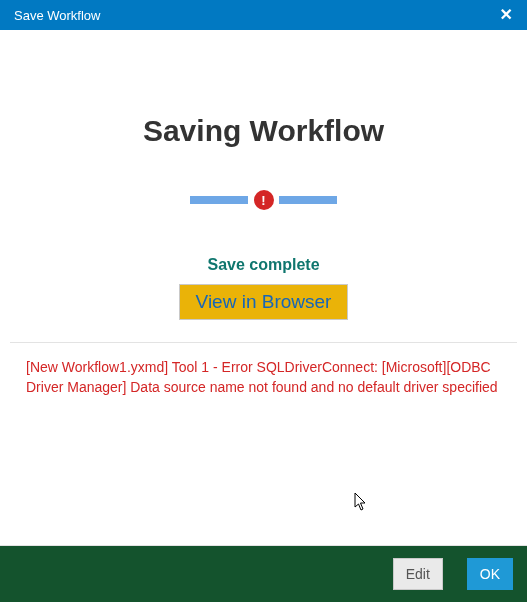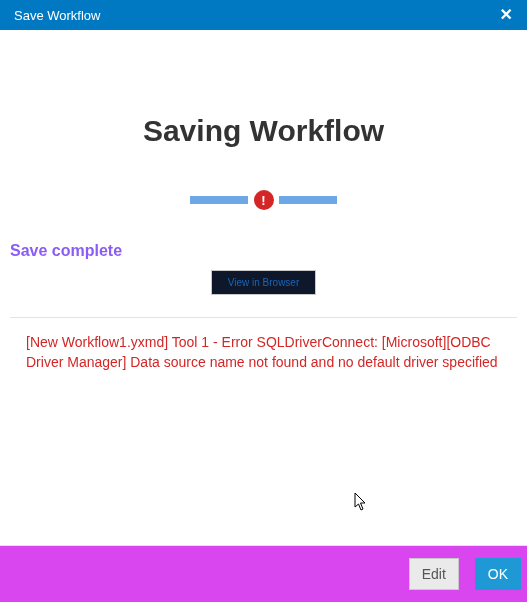--- a/index.html
+++ b/index.html
@@ -71,35 +71,36 @@
     background: #d42626;
     color: #ffffff;
     display: flex;
     align-items: center;
     justify-content: center;
     font-size: 13px;
     font-weight: bold;
     box-shadow: 0 0 0 2px #ffffff;
   }
   .status-line {
+    text-align: center;
     font-weight: 700;
-    color: #8b5cf6;
+    color: #0f766e;
     font-size: 16px;
-    margin-top: 38px;
+    margin-top: 52px;
   }
   .view-btn-wrap {
     text-align: center;
     margin-top: 10px;
   }
   .view-btn {
     display: inline-block;
     border: 1px solid #c9c9c9;
-    background: #0f172a;
+    background: #eab308;
     color: #1766b7;
-    font-size: 10px;
+    font-size: 19px;
     padding: 6px 16px;
     cursor: pointer;
   }
   .warning-msg {
     text-align: center;
     color: #333333;
     font-size: 15px;
     margin: 22px 4px 0 4px;
     line-height: 1.4;
   }
@@ -113,26 +114,26 @@
     font-size: 14px;
     line-height: 1.45;
     margin: 14px 4px 0 16px;
   }
   .footer {
     position: absolute;
     bottom: 0;
     left: 0;
     right: 0;
     border-top: 1px solid #e3e3e3;
-    padding: 12px 6px;
+    padding: 12px 14px;
     display: flex;
     justify-content: flex-end;
-    gap: 16px;
+    gap: 24px;
     box-sizing: border-box;
-    background: #d946ef;
+    background: #14532d;
   }
   .btn {
     min-width: 46px;
     height: 32px;
     font-size: 14px;
     border: 1px solid #c9c9c9;
     background: #eaeaea;
     color: #555555;
     cursor: pointer;
     padding: 0 12px;

